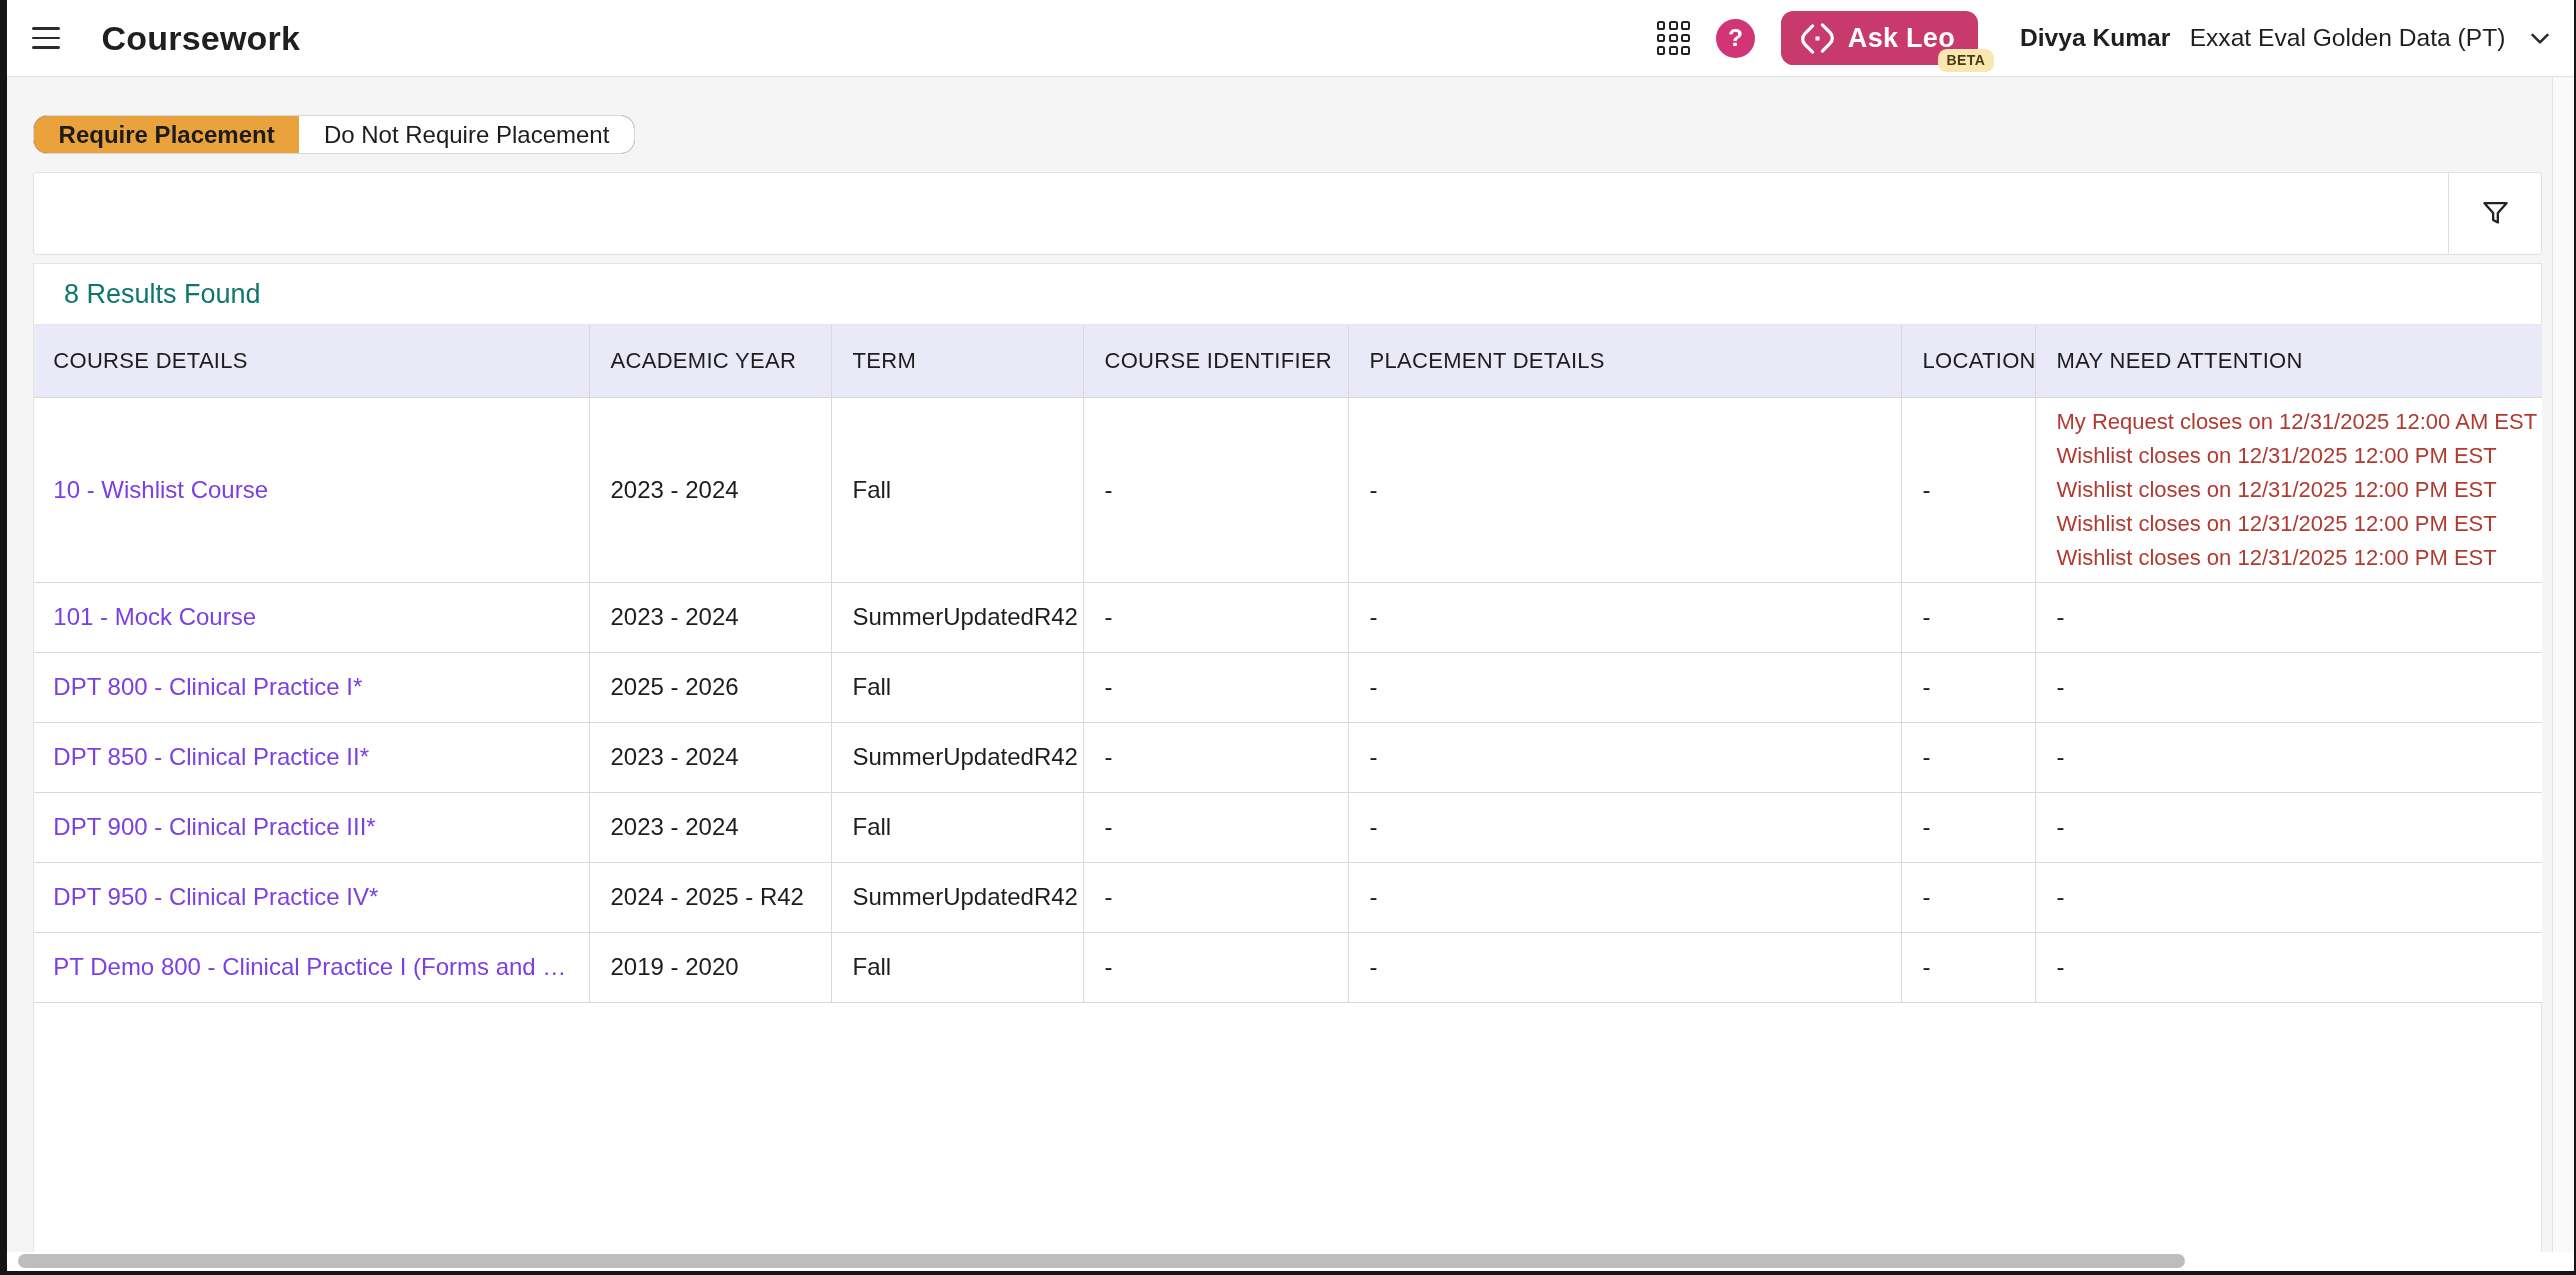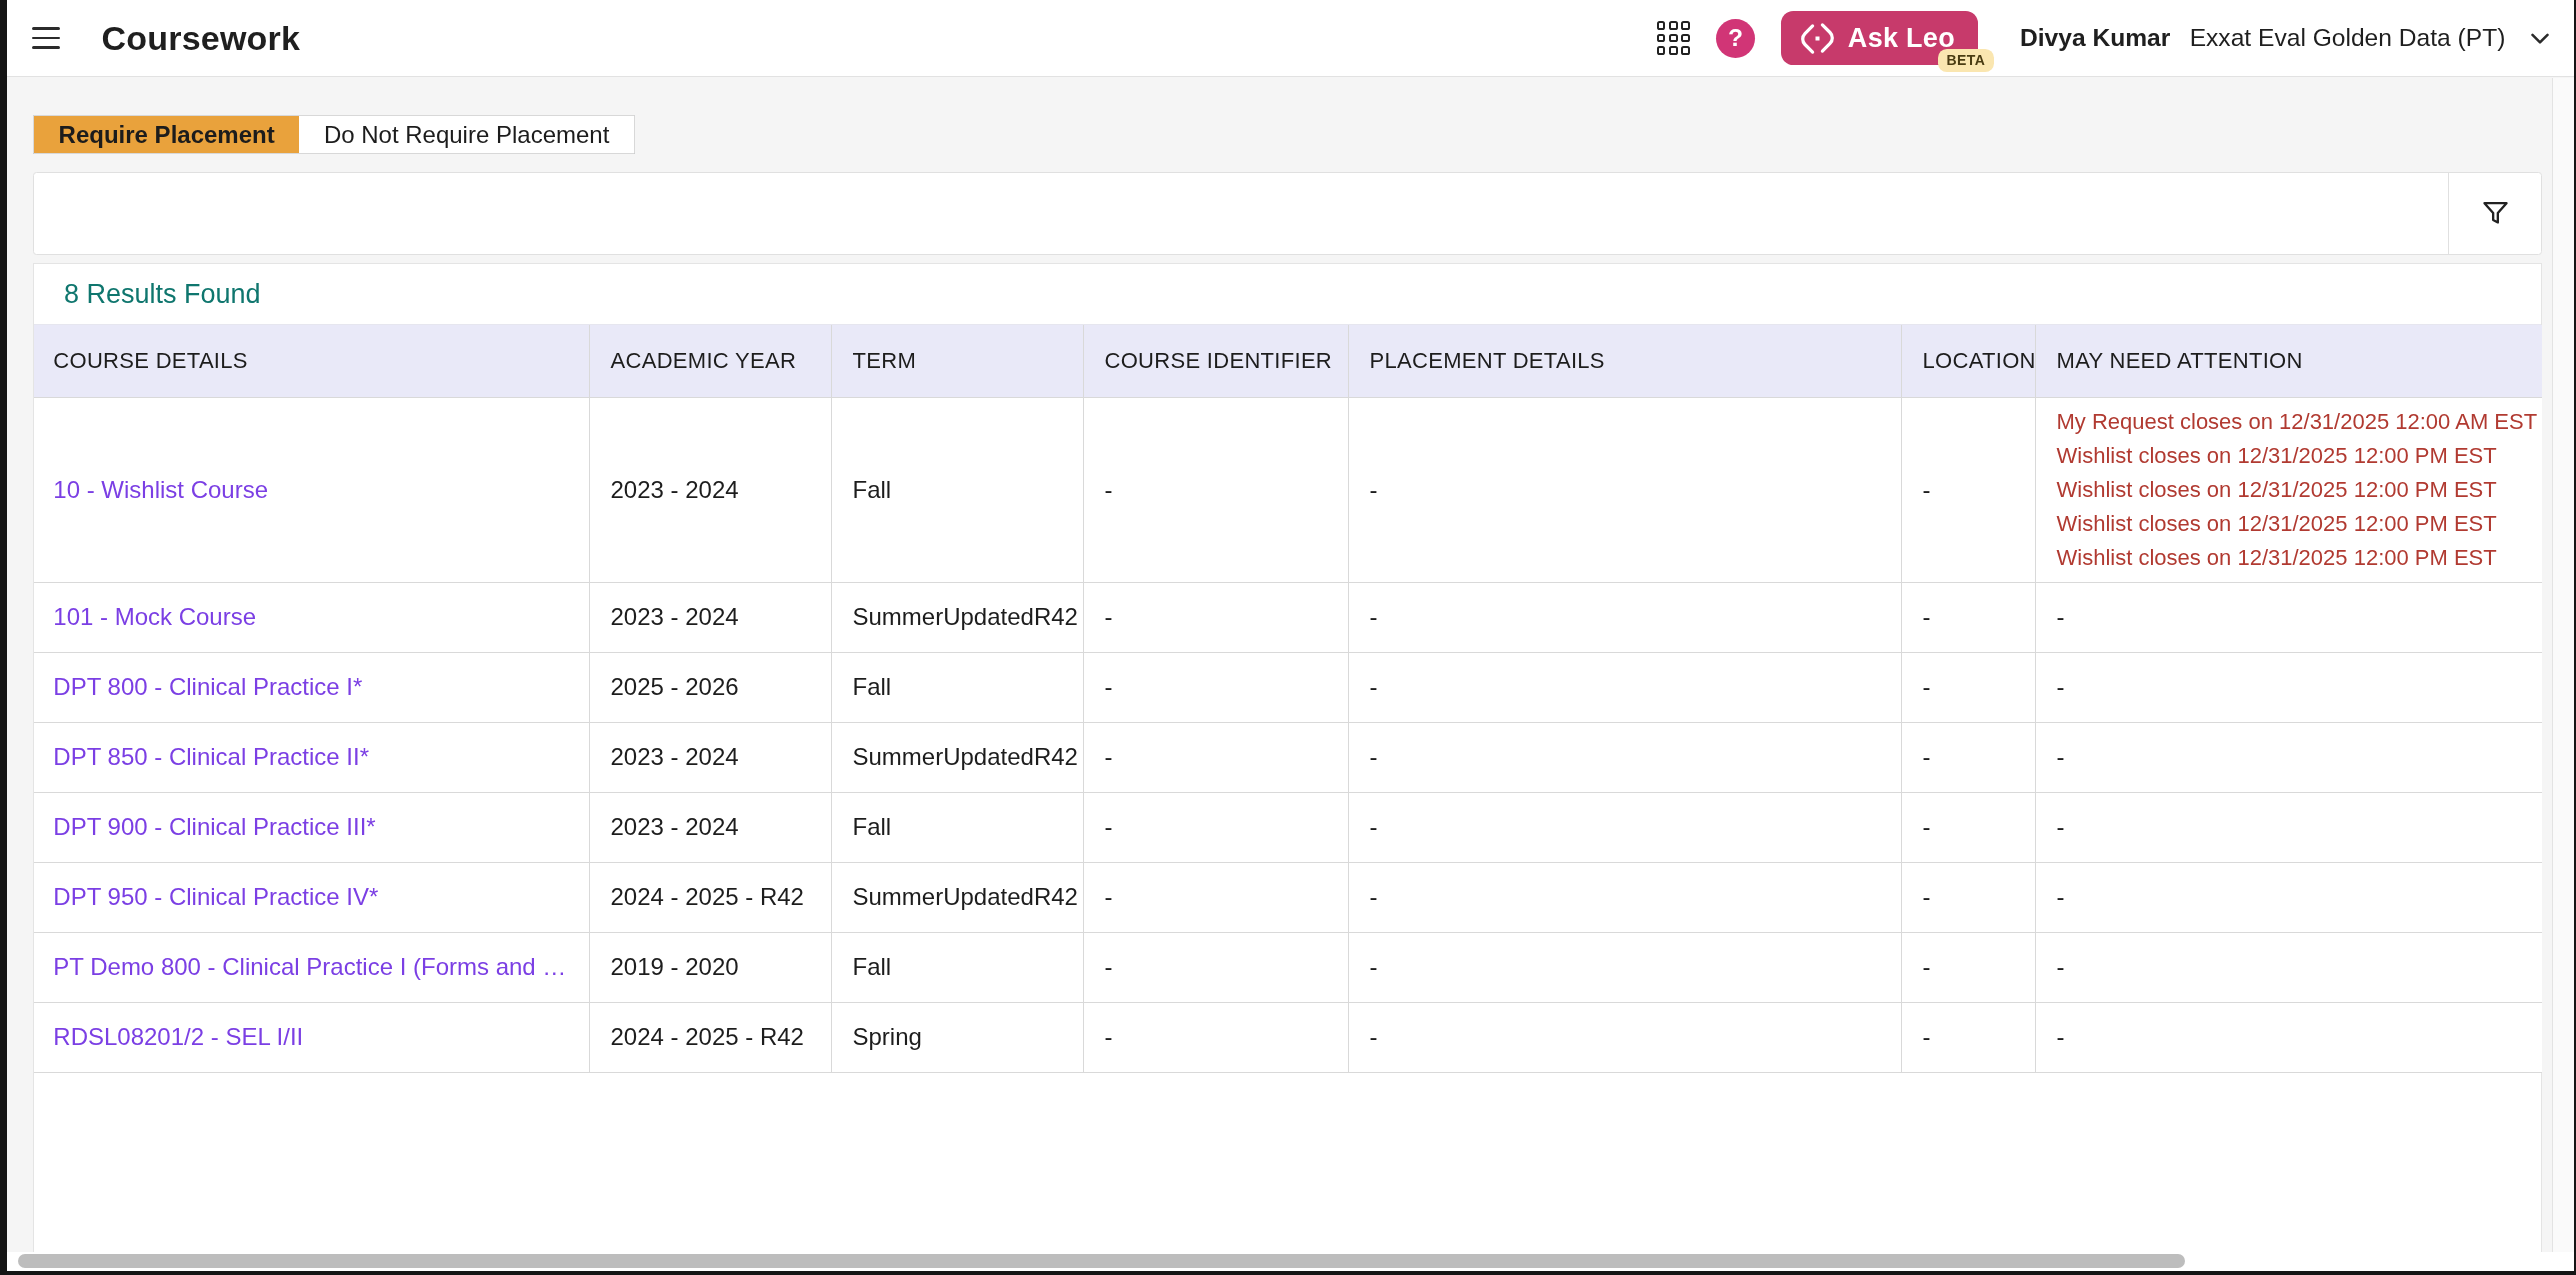--- a/index.html
+++ b/index.html
@@ -28,21 +28,21 @@
     gap:12.3px; padding:0 23px 0 17.5px; cursor:pointer; margin-right:16px; }
   .askleo .leo-label{ color:#fff; font-size:27px; font-weight:700; letter-spacing:0.3px; }
   .beta-badge{ position:absolute; top:-10.5px; right:-16px; background:#fae6b0; color:#4a3c12; font-size:14px; font-weight:700;
     letter-spacing:0.4px; padding:3.5px 8.8px; border-radius:8.8px;margin-top:48px; }
   .account{ display:flex; align-items:center; gap:19.3px; cursor:pointer;justify-content:space-between; }
   .user-name{ font-size:24.6px; font-weight:600; color:#1f1f1f; }
   .org-name{ font-size:24.6px; font-weight:400; color:#1f1f1f; }
 
   
   .tabset{ position:absolute; left:26px; top:115px; height:39px; display:flex; border:1.8px solid #d8d8d8;
-    border-radius:1px; overflow:hidden; background:#0f172a; }
+    border-radius:14px; overflow:hidden; background:#0f172a; }
   .tab{ display:flex; align-items:center; padding:0 24.6px; font-size:24px; color:#1c1c1c; cursor:pointer; white-space:nowrap; }
   .tab.active{ background:#e9a23c; font-weight:700; }
   .tab.inactive{ background:#ffffff; font-weight:500; }
 
   
   .filterbar{ position:absolute; left:26px; top:172px; width:2509px; height:83px; background:#fff;
     border:1.8px solid #e0e0e0; border-radius:3.5px; display:flex; }
   .filterbar .spacer{ flex:1; }
   .filter-btn{ width:93px; border-left:1.8px solid #e0e0e0; display:flex; align-items:center; justify-content:center; cursor:pointer; }
 
@@ -240,31 +240,20 @@
           <td>
               <span class="course-link">PT Demo 800 - Clinical Practice I (Forms and Eval…</span>
             </td>
           <td>2019 - 2020</td>
           <td>Fall</td>
           <td>-</td>
           <td>-</td>
           <td>-</td>
           <td>-</td>
         </tr>
-        <tr>
-          <td>
-              <span class="course-link">RDSL08201/2 - SEL I/II</span>
-            </td>
-          <td>2024 - 2025 - R42</td>
-          <td>Spring</td>
-          <td>-</td>
-          <td>-</td>
-          <td>-</td>
-          <td>-</td>
-        </tr>
       </tbody>
     </table>
   </div>
 
   <div class="vstrip"></div>
   <div class="hscroll-track">
     <div class="hscroll-thumb"></div>
   </div>
 
 </div>

